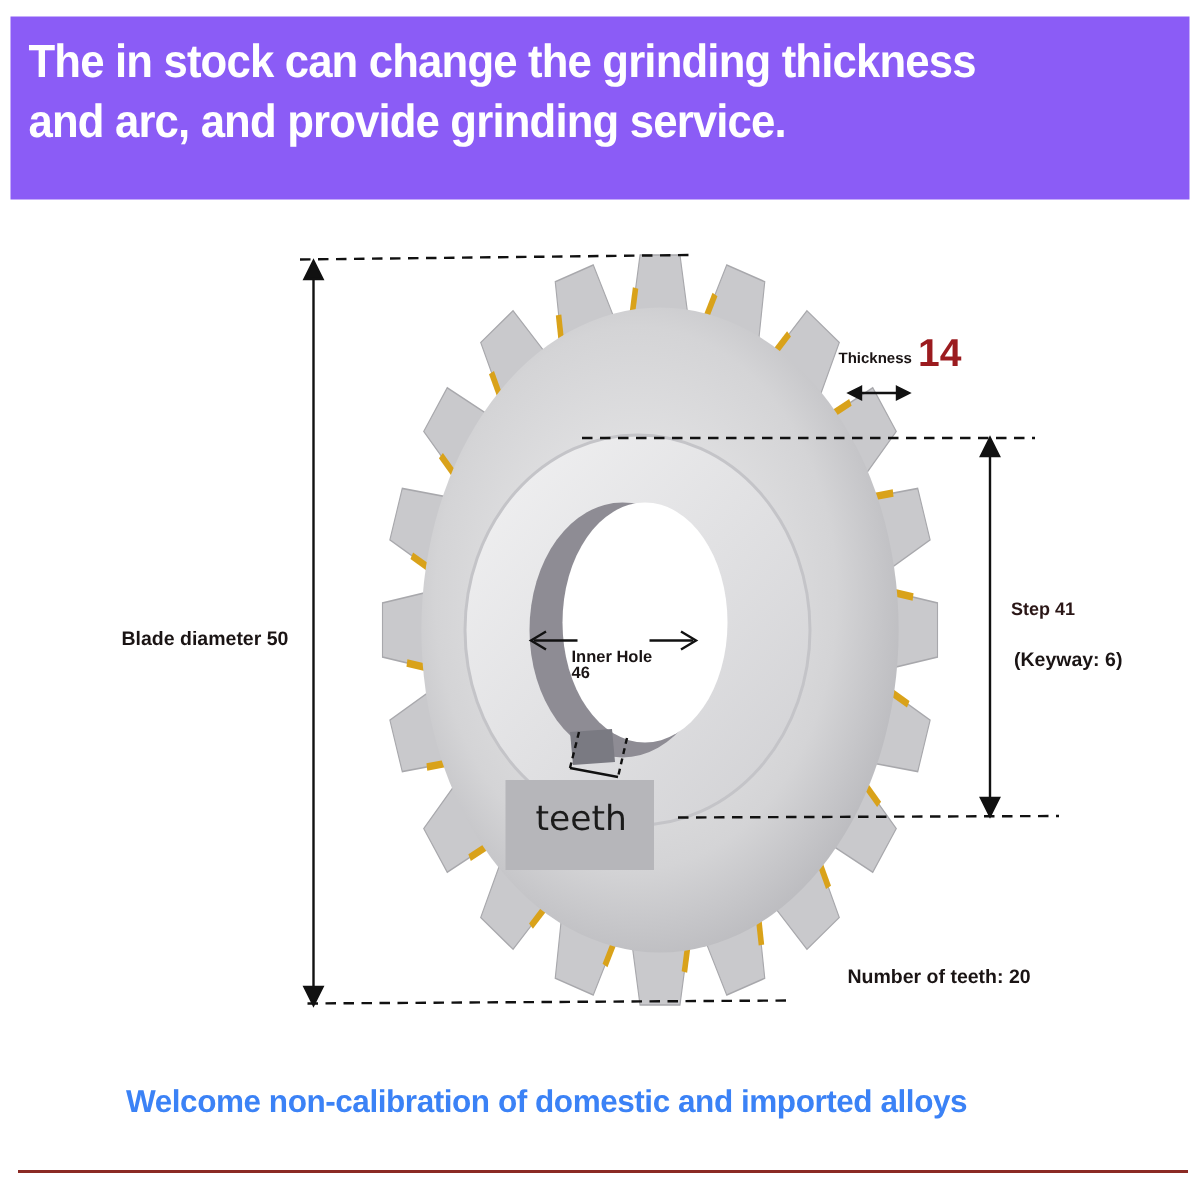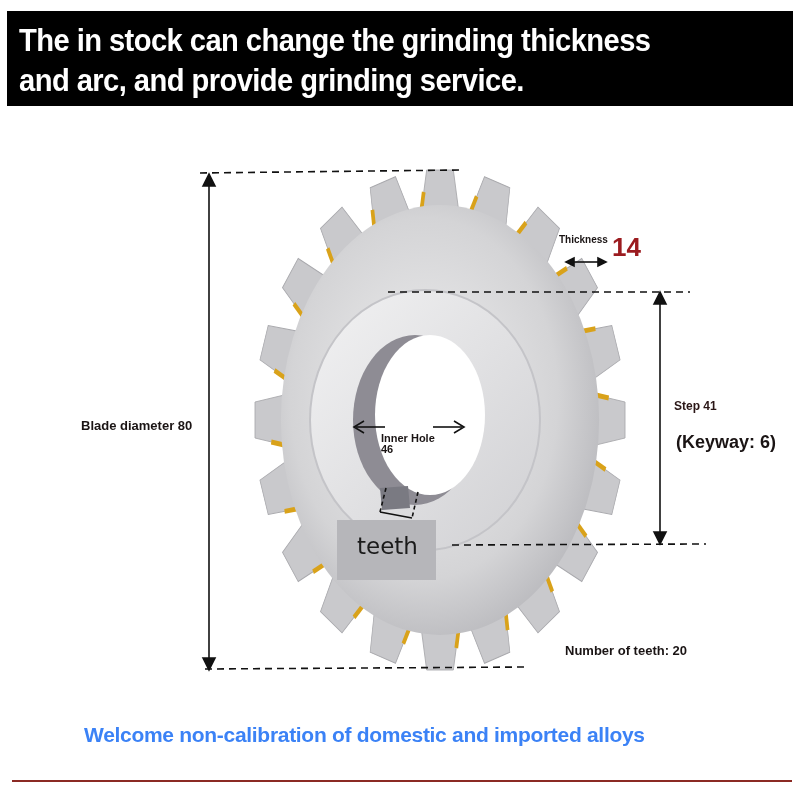--- a/index.html
+++ b/index.html
@@ -1,25 +1,25 @@
 <!DOCTYPE html>
 <html><head>
 <meta charset="utf-8">
 <style>
   html, body { margin: 0; padding: 0; background: #ffffff; }
   body { width: 800px; height: 800px; position: relative; overflow: hidden; font-family: "Liberation Sans", sans-serif; }
-  .banner { position: absolute; left: 7px; top: 11px; width: 786px; height: 95px; background: #000000; box-sizing: border-box; padding: 10px 0 0 12px; }
+  .banner { position: absolute; left: 7px; top: 11px; width: 786px; height: 122px; background: #8b5cf6; box-sizing: border-box; padding: 10px 0 0 12px; }
   .banner-text { color: #fff; font-weight: bold; font-size: 31px; line-height: 40px; letter-spacing: -0.6px; font-family: "Liberation Sans", sans-serif; transform: scaleX(0.94); transform-origin: left top; width: 830px; }
   .blade { position: absolute; left: 0; top: 0; }
   .label { position: absolute; font-weight: bold; color: #1a1414; font-family: Liberation Sans, sans-serif; white-space: nowrap; }
   .lbl-dia { left: 81px; top: 418px; font-size: 13px; }
   .lbl-thick { left: 559px; top: 234px; font-size: 10px; }
-  .lbl-thick-val { left: 612px; top: 220px; font-size: 26px; color: #9b1b1f; font-family: "Liberation Sans", sans-serif; margin-top: 12px; }
+  .lbl-thick-val { left: 612px; top: 220px; font-size: 26px; color: #9b1b1f; font-family: "Liberation Sans", sans-serif; }
   .lbl-step { left: 674px; top: 399px; font-size: 12px; color: #2a1616; }
-  .lbl-keyway { left: 676px; top: 432px; font-size: 18px; }
+  .lbl-keyway { left: 676px; top: 432px; font-size: 13px; }
   .lbl-inner { left: 381px; top: 395px; font-size: 11px; line-height: 11px; margin-top: 38px; }
   .lbl-teeth { left: 565px; top: 643px; font-size: 13px; }
   .keyway-box { position: absolute; left: 337px; top: 520px; width: 99px; height: 60px; background: #b6b6ba; }
   .keyway-text { position: absolute; left: 357px; top: 533px; font-size: 23px; color: #1b1b1b; font-family: "DejaVu Sans", sans-serif; }
   .footer-text { position: absolute; left: 84px; top: 723px; font-size: 21px; font-weight: bold; color: #3b82f6; font-family: "Liberation Sans", sans-serif; letter-spacing: -0.3px; }
   .footer-rule { position: absolute; left: 12px; top: 780px; width: 780px; height: 2px; background: #8b2a24; }
 </style>
 </head>
 <body>
 
@@ -130,21 +130,21 @@
     <polyline points="454,421 464,427 454,433" fill="none"></polyline>
   </g>
 
   <g stroke="#111" stroke-width="1.6" fill="none" stroke-dasharray="4,3">
     <line x1="386" y1="488" x2="380" y2="512"></line>
     <line x1="418" y1="492" x2="412" y2="518"></line>
     <path d="M380,512 L412,518" stroke-dasharray="none"></path>
   </g>
 </svg>
 
-<div class="label lbl-dia">Blade diameter 80</div>
+<div class="label lbl-dia">Blade diameter 50</div>
 <div class="label lbl-thick">Thickness</div>
 <div class="label lbl-thick-val">14</div>
 <div class="label lbl-step">Step 41</div>
 <div class="label lbl-keyway">(Keyway: 6)</div>
 <div class="label lbl-inner">
   <div>Inner Hole</div>
   <div>46</div>
 </div>
 <div class="keyway-box"></div>
 <div class="keyway-text">teeth</div>

